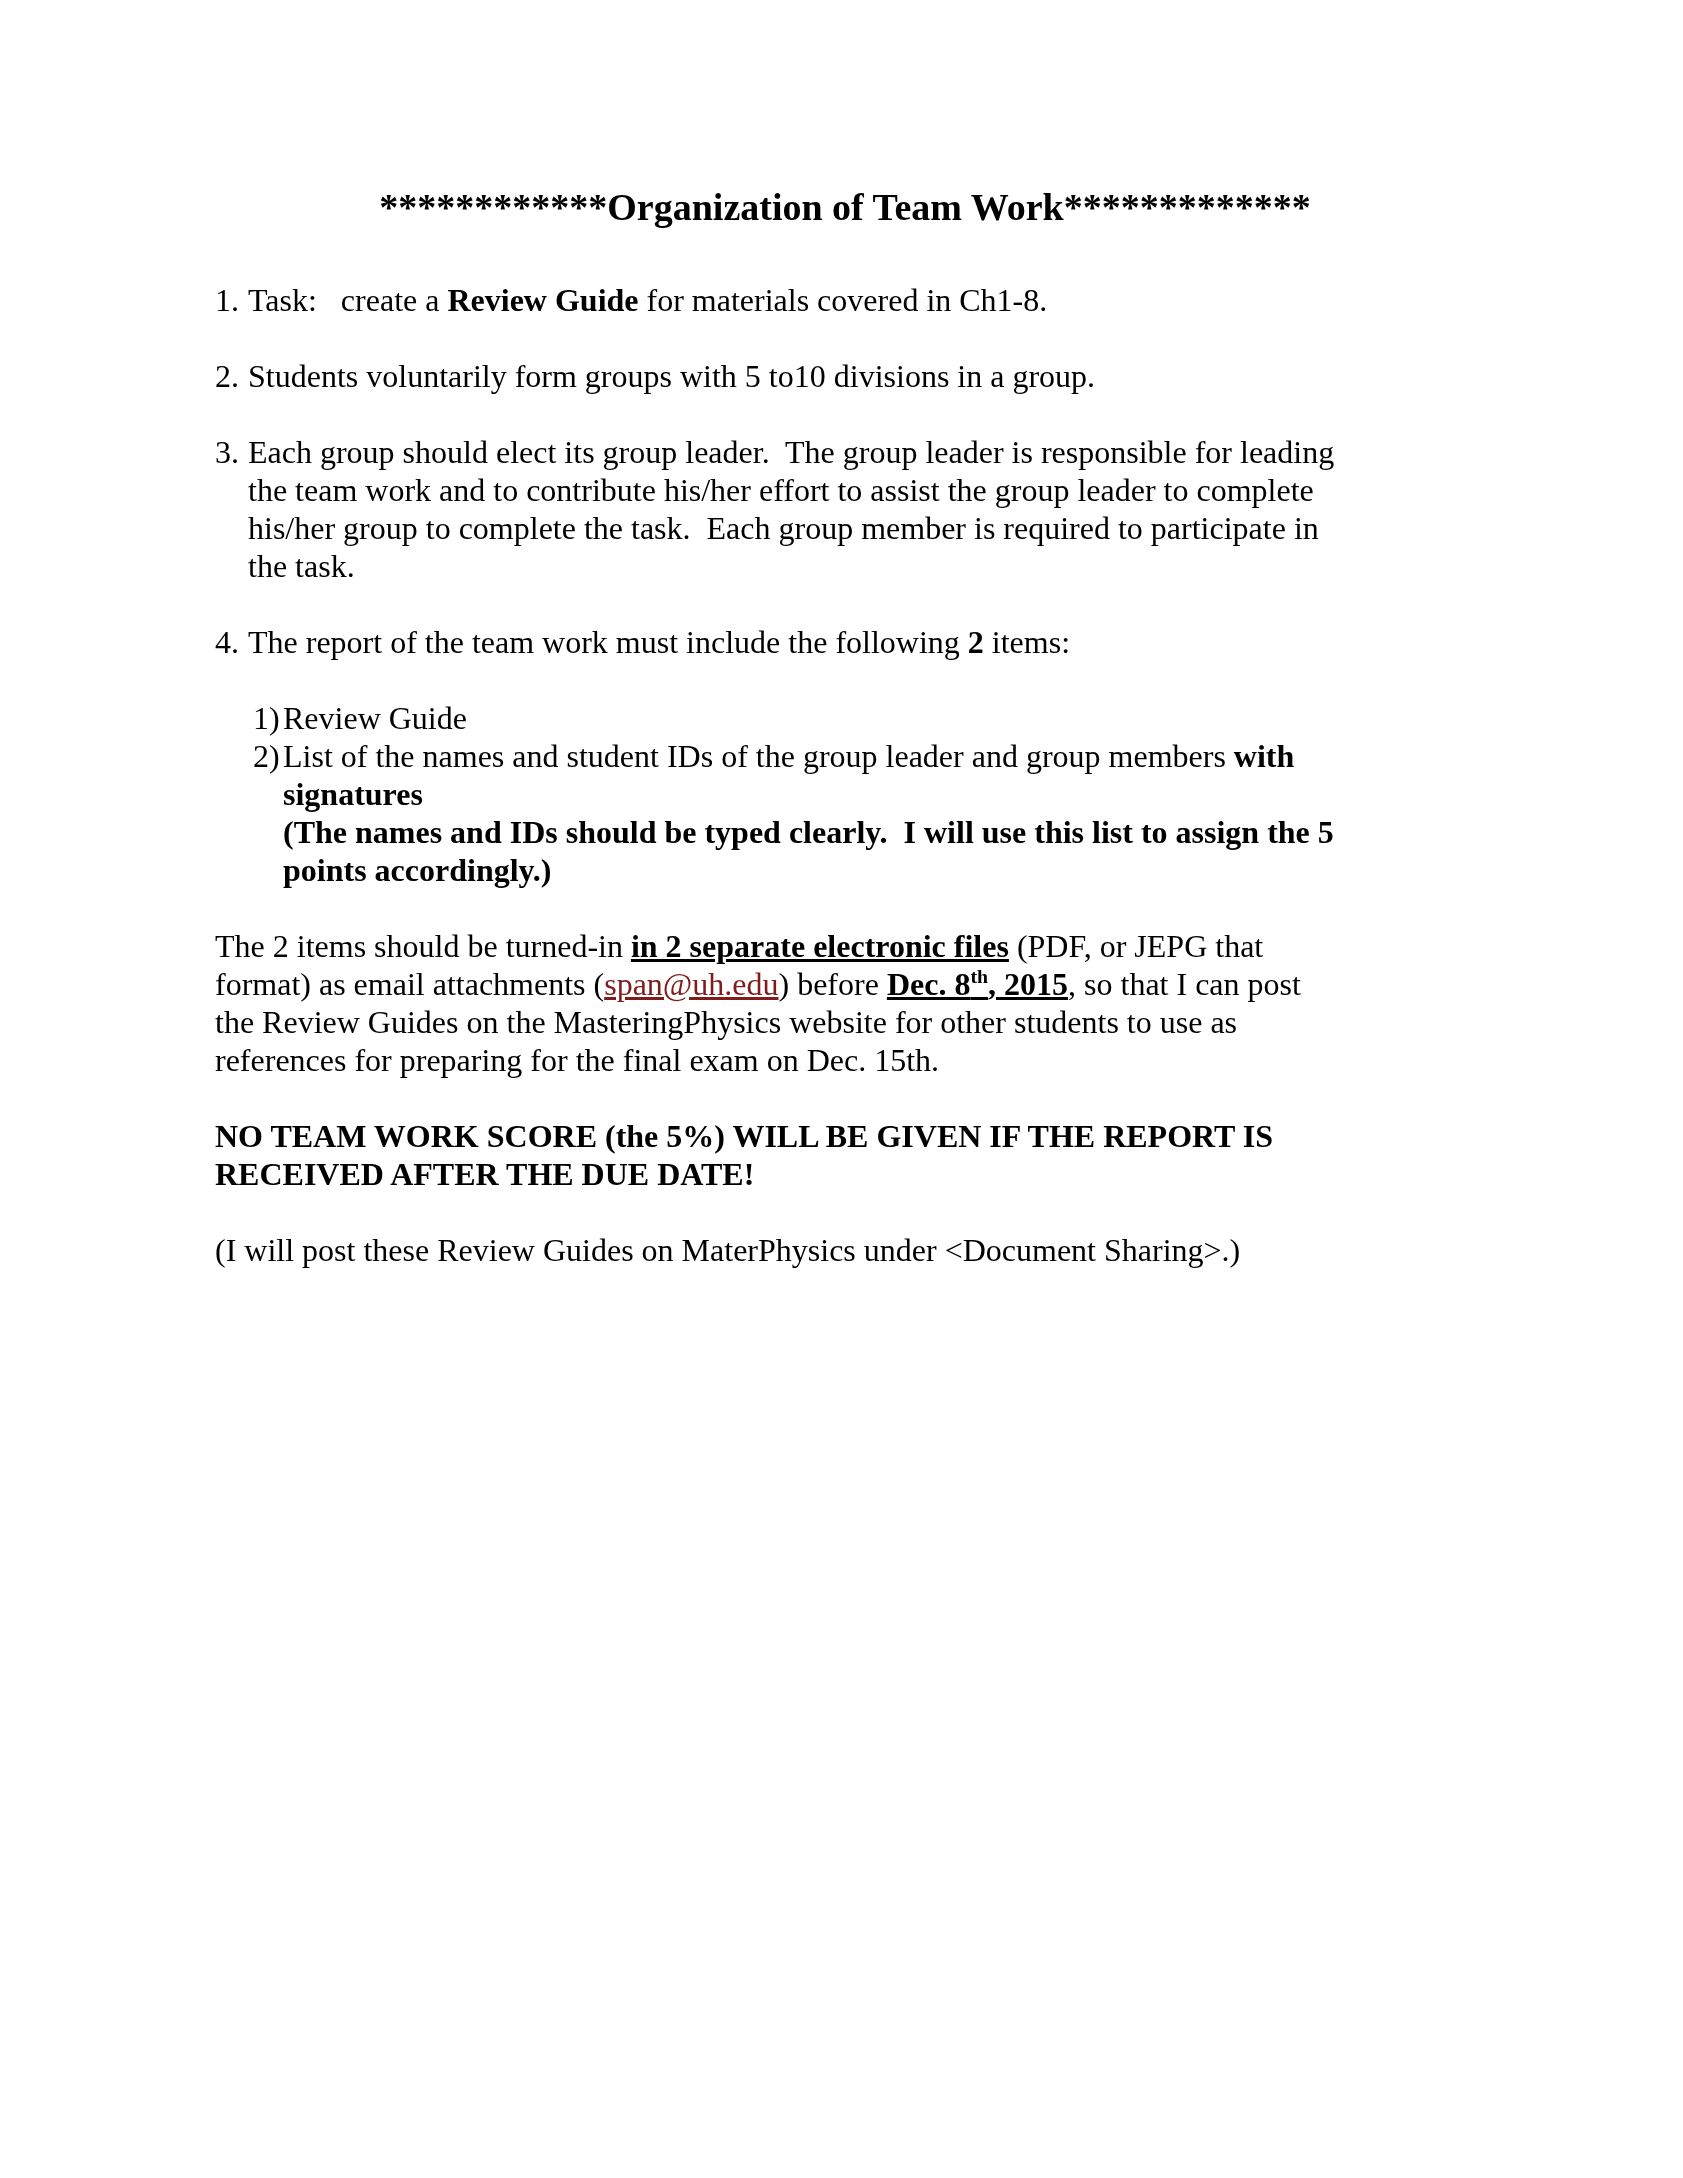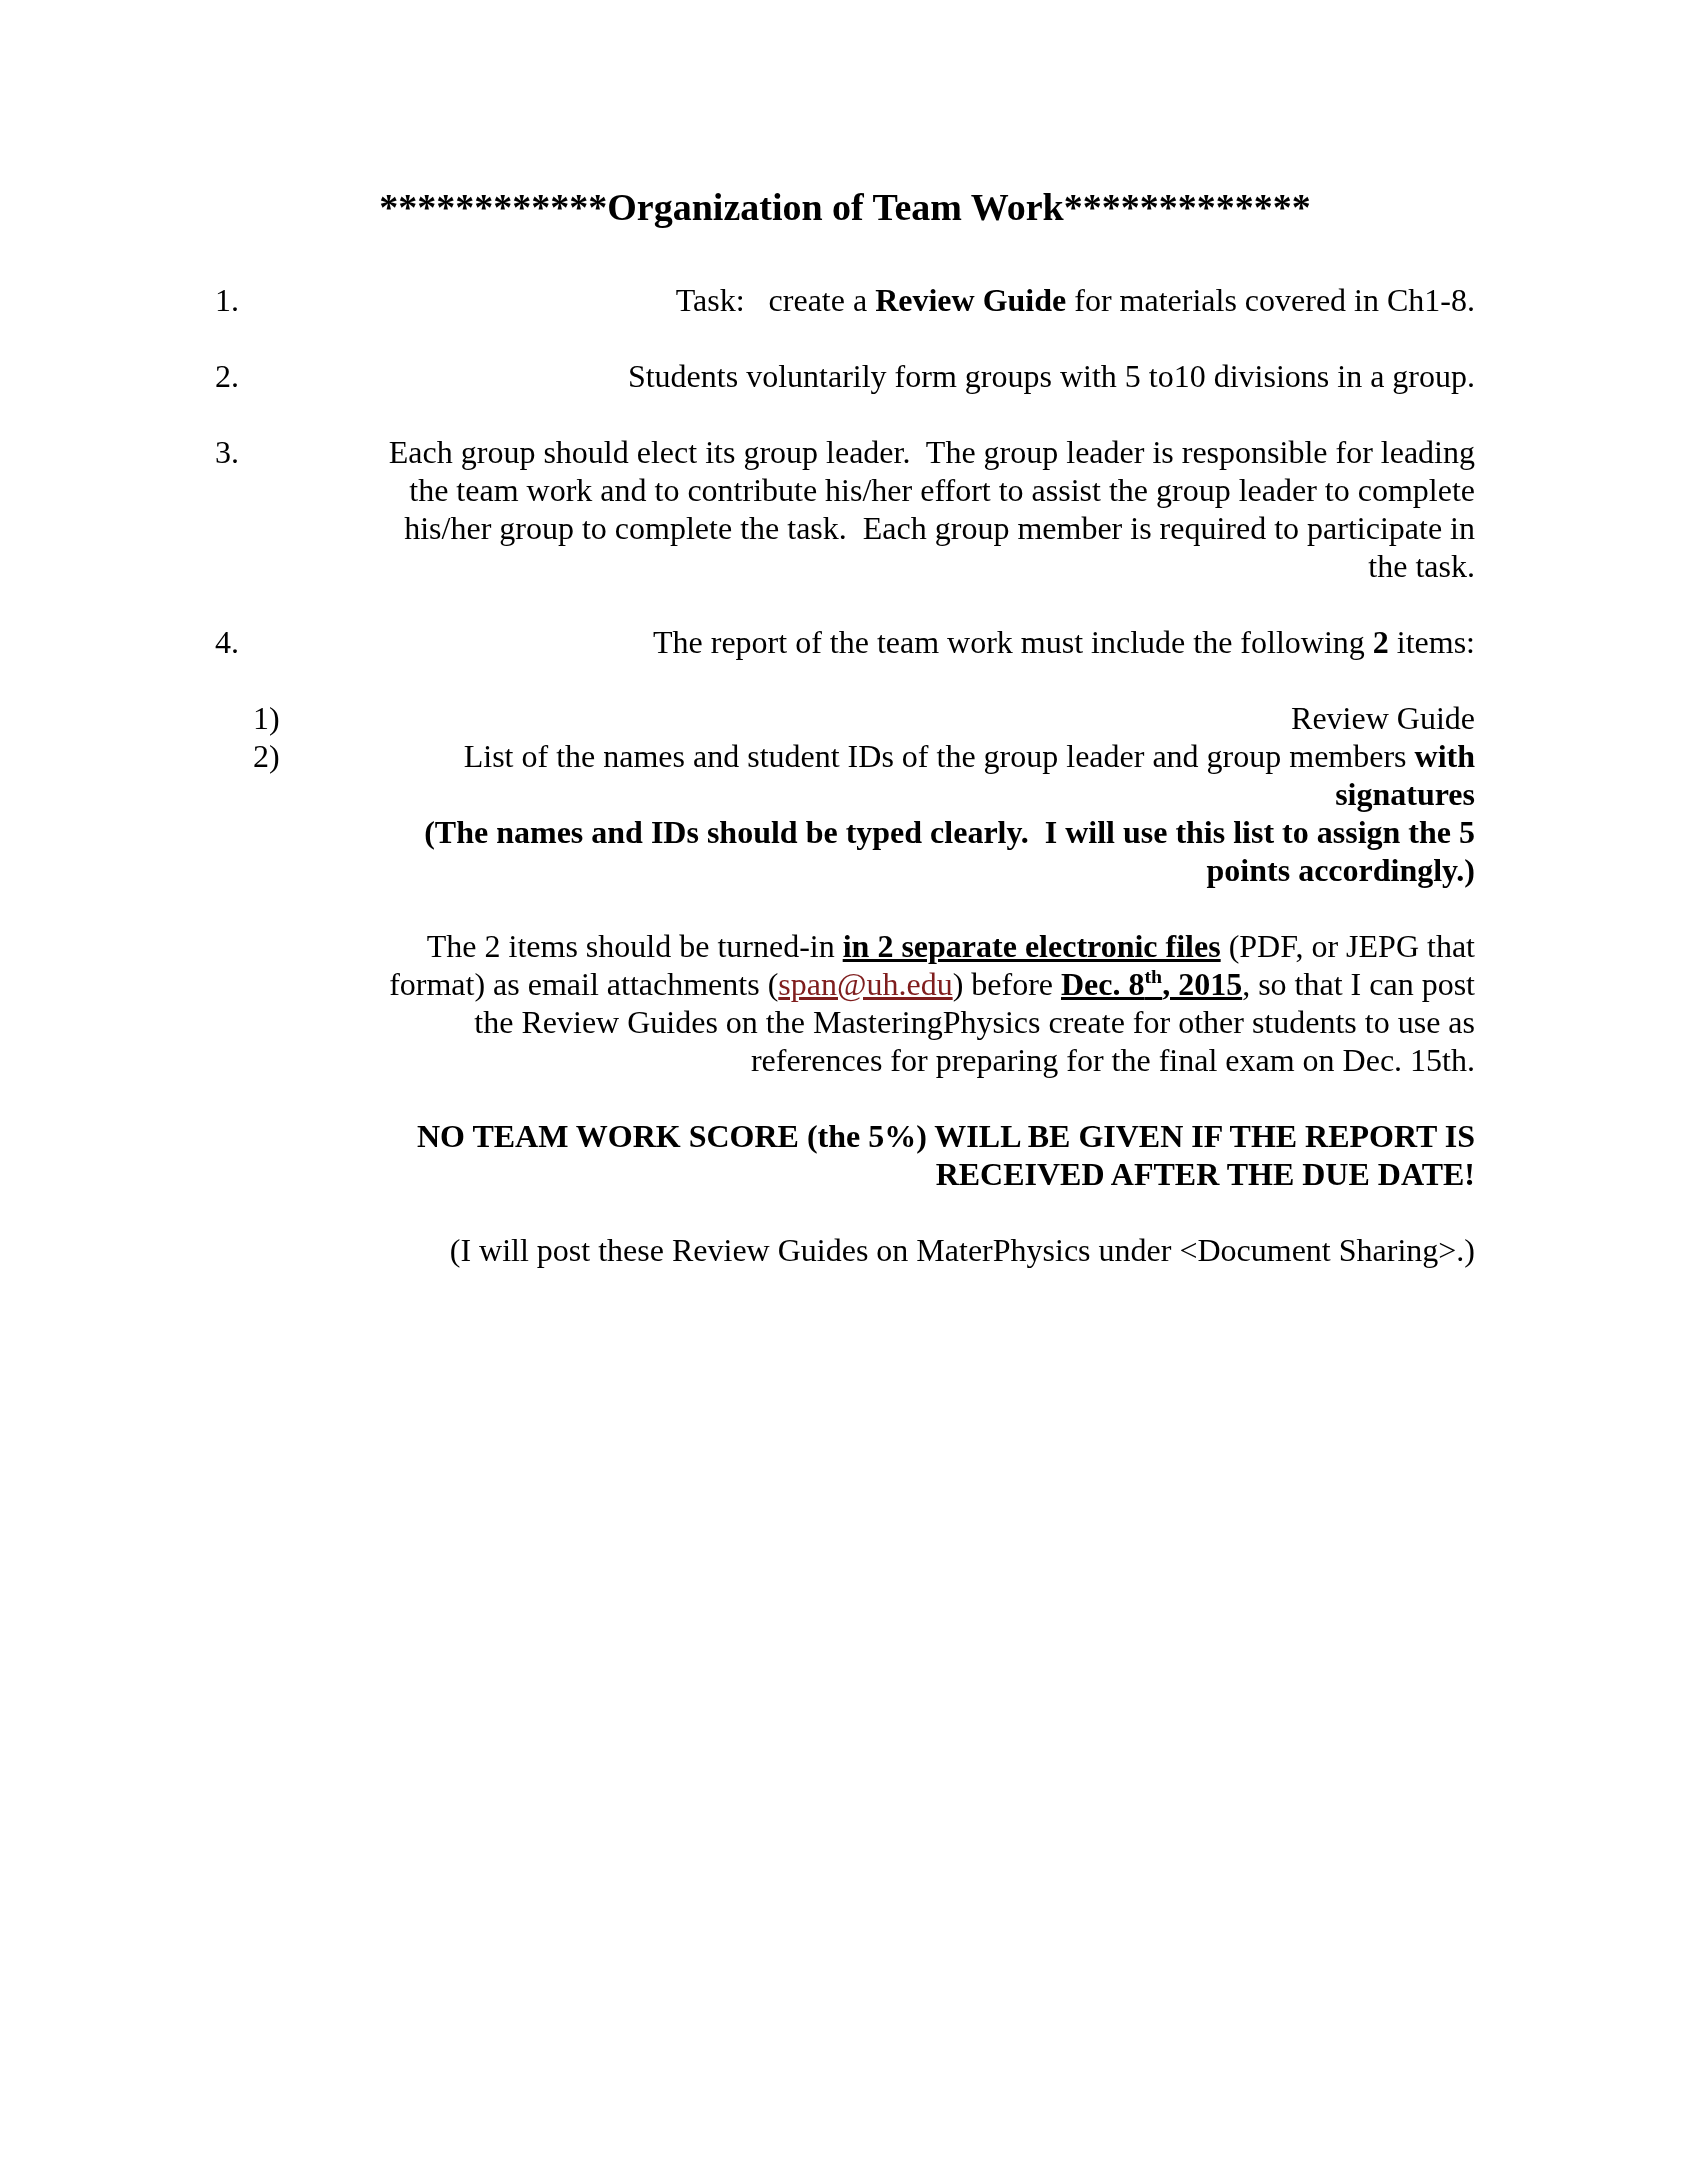--- a/index.html
+++ b/index.html
@@ -17,21 +17,21 @@
     font-weight:bold;
     font-size:38px;
     line-height:46px;
     text-align:center;
     white-space:pre;
     margin-bottom:51px;
   }
   .list-row { display:flex; margin-bottom:38px; }
   .num { width:33px; flex:none; line-height:38px; }
   .item-body { flex:1; min-width:0; }
-  .line { line-height:38px; white-space:pre-wrap;text-align:right; }
+  .line { line-height:38px; white-space:pre-wrap; }
   .sublist { margin-top:38px; margin-left:5px; }
   .sub-row { display:flex; }
   .subnum { width:30px; flex:none; line-height:38px; }
   .sub-body { flex:1; min-width:0; }
   .para { margin-bottom:38px; }
   .b { font-weight:bold; }
   .u { text-decoration:underline; }
   .email-link { color:#7f1d1d; text-decoration:underline; cursor:pointer; }
   sup { font-size:0.62em; vertical-align:super; line-height:0; }
 </style>
@@ -85,21 +85,21 @@
             </div>
           </div>
         </div>
       </div>
     </div>
 
   <div id="paragraphs">
       <div class="para">
         <div class="line"><span>The 2 items should be turned-in </span><span class="b u">in 2 separate electronic files</span><span> (PDF, or JEPG that</span></div>
         <div class="line"><span>format) as email attachments (</span><a href="#" class="email-link">span@uh.edu</a><span>) before </span><span class="b u"><span>Dec. 8</span><sup>th</sup><span>, 2015</span></span><span>, so that I can post</span></div>
-        <div class="line"><span>the Review Guides on the MasteringPhysics create for other students to use as</span></div>
+        <div class="line"><span>the Review Guides on the MasteringPhysics website for other students to use as</span></div>
         <div class="line"><span>references for preparing for the final exam on Dec. 15th.</span></div>
       </div>
       <div class="para">
         <div class="line"><span class="b">NO TEAM WORK SCORE (the 5%) WILL BE GIVEN IF THE REPORT IS</span></div>
         <div class="line"><span class="b">RECEIVED AFTER THE DUE DATE!</span></div>
       </div>
       <div class="para">
         <div class="line"><span>(I will post these Review Guides on MaterPhysics under &lt;Document Sharing&gt;.)</span></div>
       </div>
     </div>

